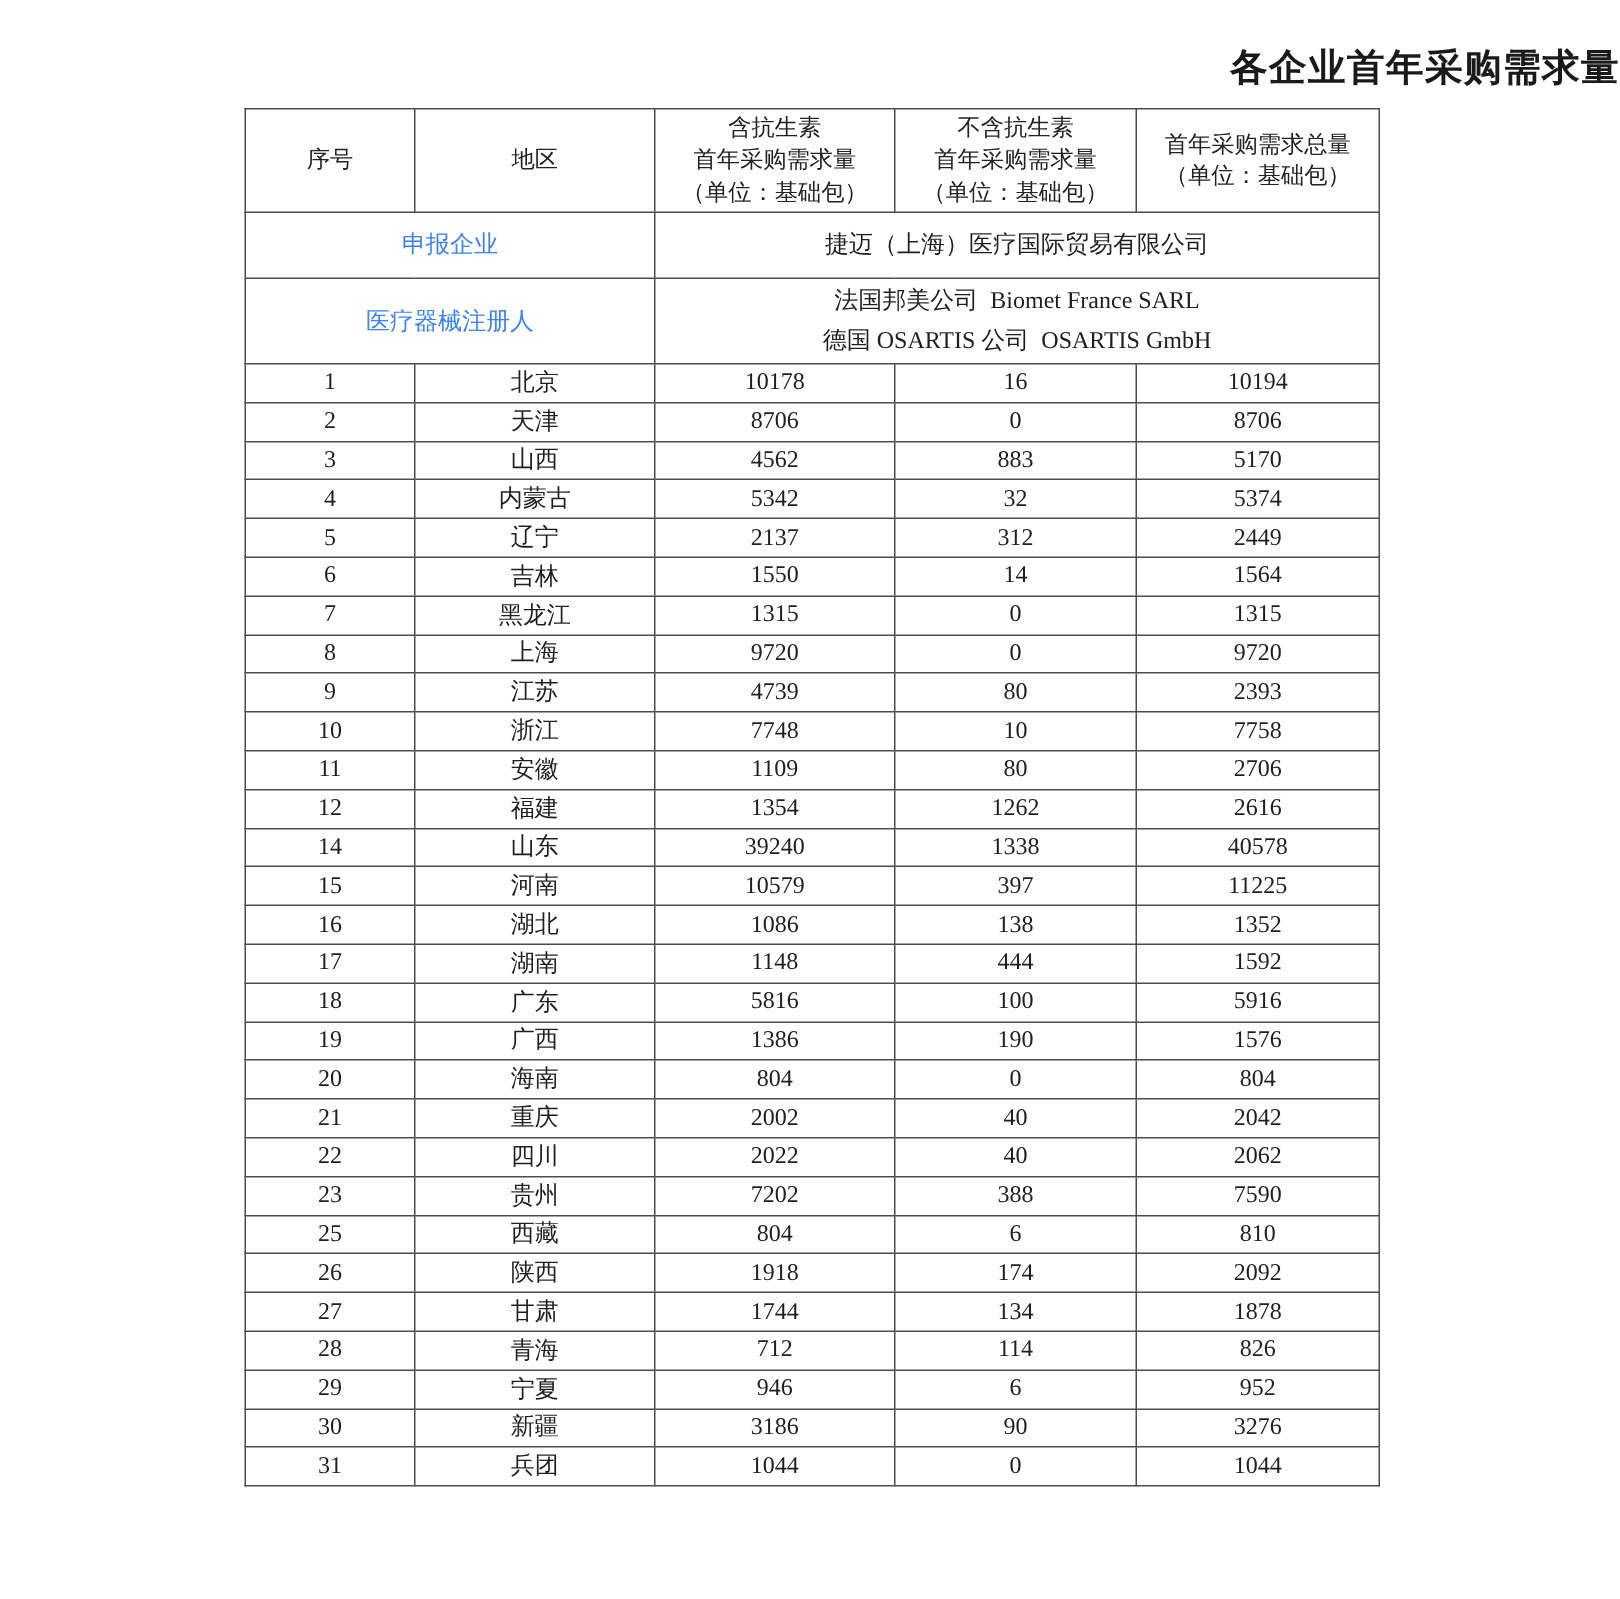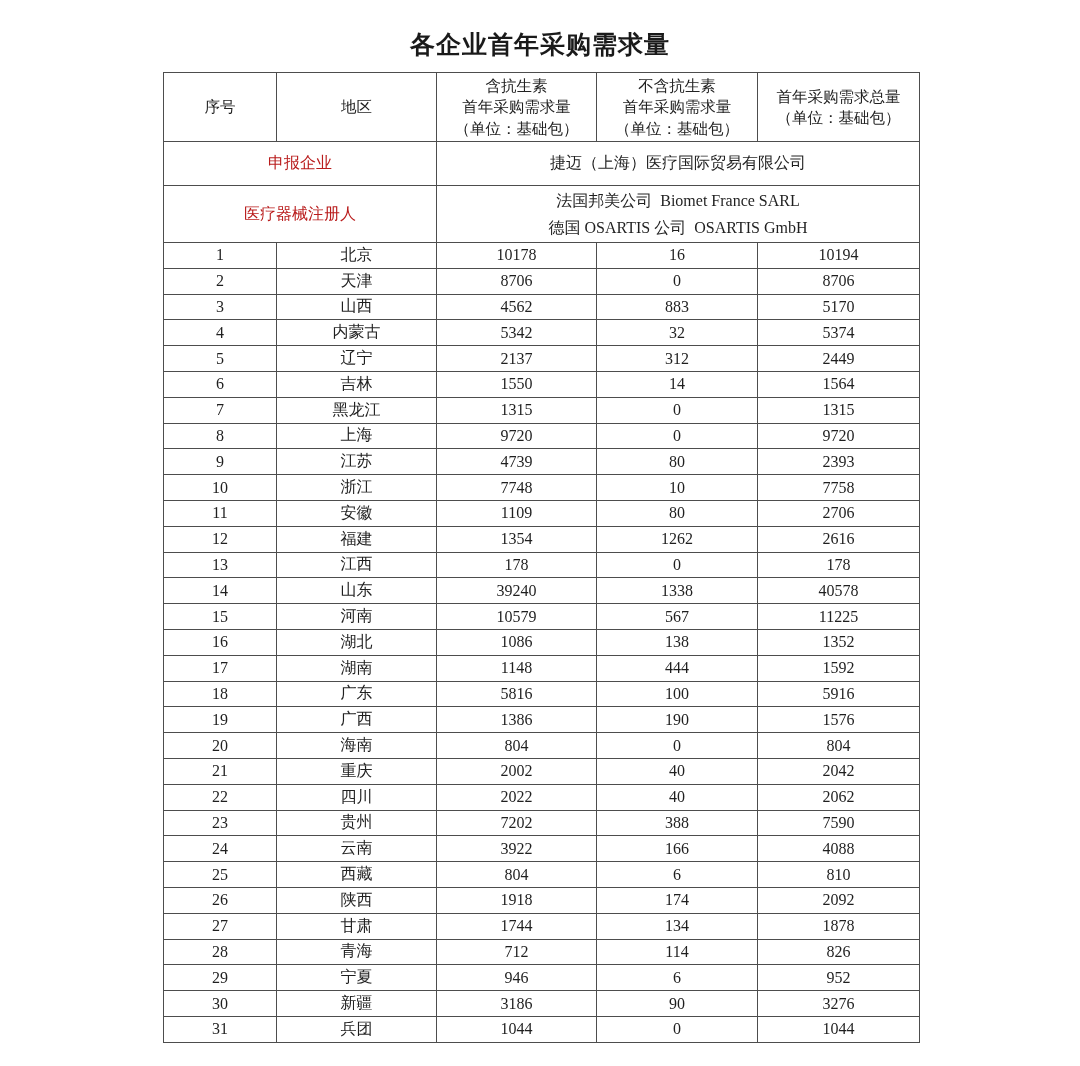--- a/index.html
+++ b/index.html
@@ -14,21 +14,21 @@
     background: #ffffff;
     overflow: hidden;
     color: #1c1c1c;
   }
   .title {
     margin: 0;
     position: absolute;
     top: 28px;
     left: 0;
     width: 1080px;
-    text-align: center;
+    text-align: right;
     font-family: "Liberation Sans", "DejaVu Sans", sans-serif;
     font-weight: bold;
     font-size: 25px;
     letter-spacing: 1px;
     color: #1a1a1a;
   }
   table.main {
     position: absolute;
     top: 72px;
     left: 163px;
@@ -49,21 +49,21 @@
     font-weight: normal;
     font-size: 15.5px;
     line-height: 1.38;
     height: 68px;
     color: #222222;
   }
   
   td.label-cell {
     font-family: Liberation Sans, sans-serif;
     font-size: 16px;
-    color: #b91c1c;
+    color: #3b82f6;
   }
   
   td.value-cell, tbody.data-rows td {
     font-family: "Liberation Serif", "DejaVu Serif", serif;
     font-size: 16px;
     color: #1f1f1f;
   }
   tr.declare-row td { height: 43px; }
   tr.registrant-row td { height: 56px; }
   tr.registrant-row .line {
@@ -198,38 +198,31 @@
           <td>2706</td>
         </tr>
         <tr>
           <td>12</td>
           <td>福建</td>
           <td>1354</td>
           <td>1262</td>
           <td>2616</td>
         </tr>
         <tr>
-          <td>13</td>
-          <td>江西</td>
-          <td>178</td>
-          <td>0</td>
-          <td>178</td>
-        </tr>
-        <tr>
           <td>14</td>
           <td>山东</td>
           <td>39240</td>
           <td>1338</td>
           <td>40578</td>
         </tr>
         <tr>
           <td>15</td>
           <td>河南</td>
           <td>10579</td>
-          <td>567</td>
+          <td>397</td>
           <td>11225</td>
         </tr>
         <tr>
           <td>16</td>
           <td>湖北</td>
           <td>1086</td>
           <td>138</td>
           <td>1352</td>
         </tr>
         <tr>
@@ -275,27 +268,20 @@
           <td>2062</td>
         </tr>
         <tr>
           <td>23</td>
           <td>贵州</td>
           <td>7202</td>
           <td>388</td>
           <td>7590</td>
         </tr>
         <tr>
-          <td>24</td>
-          <td>云南</td>
-          <td>3922</td>
-          <td>166</td>
-          <td>4088</td>
-        </tr>
-        <tr>
           <td>25</td>
           <td>西藏</td>
           <td>804</td>
           <td>6</td>
           <td>810</td>
         </tr>
         <tr>
           <td>26</td>
           <td>陕西</td>
           <td>1918</td>

